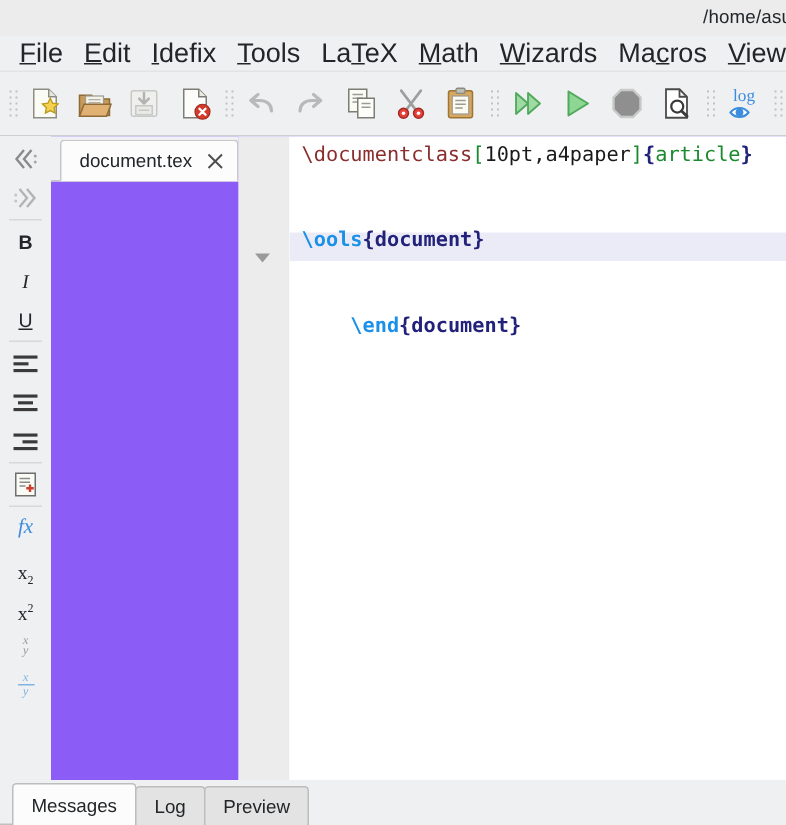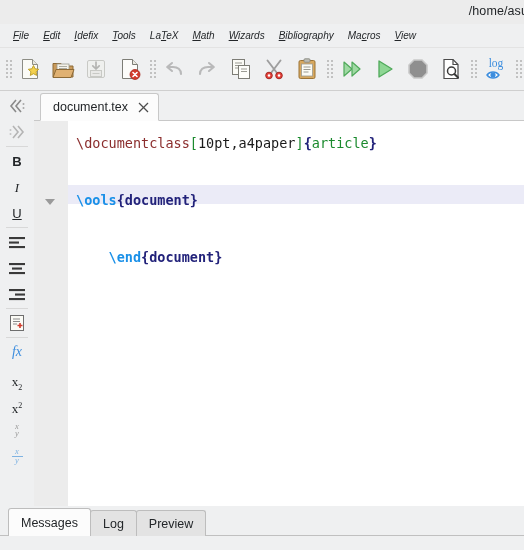--- a/index.html
+++ b/index.html
@@ -19,21 +19,21 @@
     font-size:12.5px;color:#232629;letter-spacing:.1px;
   }
 
   
   .menubar{
     height:23px;flex:0 0 23px;background:#eff0f1;
     display:flex;align-items:center;padding-left:6px;
     border-bottom:1px solid #e3e3e3;
   }
   .menu-item{
-    padding:2px 7px;font-size:10px;color:#232629;white-space:nowrap;cursor:default;font-style:italic;
+    padding:2px 7px;font-size:18px;color:#232629;white-space:nowrap;cursor:default;
   }
   .menu-item u{text-decoration:underline;text-underline-offset:1px;}
 
   
   .toolbar{
     height:42px;flex:0 0 42px;background:#eff0f1;
     display:flex;align-items:center;border-bottom:1px solid #cfcfcf;
     padding-left:2px;
   }
   .tb-grip{width:8px;height:22px;margin:0 2px;
@@ -55,63 +55,63 @@
   .sb-btn{width:30px;height:26px;display:flex;align-items:center;justify-content:center;
           cursor:default;flex:0 0 auto;}
   .sb-sep{width:22px;height:1px;background:#d8d8d8;margin:1px 0;flex:0 0 1px;}
   .sb-txt{font-size:13px;color:#232629;line-height:1;}
   .sb-txt.ital{font-style:italic;font-family:"Liberation Serif",serif;}
   .sb-txt.blue{color:#3c8dde;}
   .sb-sub{font-size:13px;color:#232629;font-family:"Liberation Serif",serif;margin-top:10px;}
   .sb-sub sub,.sb-sub sup{font-size:8px;}
 
   
-  .editor-col{flex:1 1 auto;display:flex;flex-direction:column;min-width:0;background:#8b5cf6;}
+  .editor-col{flex:1 1 auto;display:flex;flex-direction:row;min-width:0;background:#8b5cf6;}
 
   .tabstrip{height:30px;flex:0 0 30px;background:#eff0f1;display:flex;align-items:flex-end;
             padding-left:6px;position:relative;}
   .tabstrip:after{content:"";position:absolute;left:0;right:0;bottom:0;height:1px;background:#c8c8c8;}
   .doctab{
     height:26px;background:#fcfcfc;border:1px solid #c8c8c8;border-bottom:1px solid #fcfcfc;
     border-radius:3px 3px 0 0;display:flex;align-items:center;gap:8px;
     padding:0 8px 0 12px;position:relative;z-index:2;cursor:default;
   }
   .doctab .label{font-size:12.5px;color:#232629;white-space:nowrap;}
   .tab-close{width:14px;height:14px;display:flex;align-items:center;justify-content:center;cursor:default;}
 
   .editor{flex:1 1 auto;position:relative;background:#ffffff;display:flex;min-height:0;overflow:hidden;}
   .gutter{width:34px;flex:0 0 34px;background:#ececec;position:relative;}
   .fold-marker{position:absolute;left:11px;top:78px;width:0;height:0;
                border-left:5px solid transparent;border-right:5px solid transparent;
                border-top:6px solid #9a9a9a;cursor:default;}
   .code{
     flex:1 1 auto;position:relative;background:#ffffff;
     font-family:"DejaVu Sans Mono","Liberation Mono",monospace;
-    font-size:13.5px;line-height:19px;padding-top:13px;overflow:hidden;
+    font-size:13.5px;line-height:19px;padding-top:3px;overflow:hidden;
   }
   .hl-line{position:absolute;left:0;right:0;top:64px;height:19px;background:#ebebf7;}
   .cl{position:relative;padding-left:8px;white-space:pre;height:19px;}
   .cl.sp{height:19px;}
   .k-cmd{color:#8b2d2d;}
   .k-blue{color:#1a90e8;font-weight:bold;}
   .k-navy{color:#22227a;font-weight:bold;}
   .k-green{color:#1b8a2e;}
   .k-plain{color:#1a1a1a;}
 
   
   .statusbar{
     height:22px;flex:0 0 22px;background:#eff0f1;border-top:1px solid #d6d6d6;
     display:flex;align-items:center;padding-left:34px;font-size:12px;color:#232629;
   }
   .st-line{margin-left:6px;}
   .st-col{margin-left:22px;}
   .st-mode{margin-left:56px;}
 
   
-  .bottom{flex:0 0 auto;background:#eff0f1;display:flex;flex-direction:column;}
+  .bottom{flex:0 0 auto;background:#eff0f1;display:flex;flex-direction:row;}
   .btabs{height:30px;flex:0 0 30px;display:flex;align-items:flex-end;padding-left:8px;position:relative;}
   .btabs:after{content:"";position:absolute;left:0;right:0;bottom:0;height:1px;background:#c0c0c0;}
   .btab{
     height:25px;display:flex;align-items:center;padding:0 12px;
     background:#e3e3e3;border:1px solid #bdbdbd;border-bottom:none;
     border-radius:3px 3px 0 0;font-size:12.5px;color:#232629;
     margin-right:-1px;position:relative;z-index:1;cursor:default;
   }
   .btab.active{background:#fcfcfc;border-color:#bdbdbd;z-index:3;height:27px;color:#232629;}
   .msgarea{flex:1 1 auto;background:#ffffff;padding:6px 6px 0 6px;min-height:36px;}
@@ -128,21 +128,20 @@
   </div>
 
   <div class="menubar" id="menubar">
       <div class="menu-item"><u>F</u>ile</div>
       <div class="menu-item"><u>E</u>dit</div>
       <div class="menu-item"><u>I</u>defix</div>
       <div class="menu-item"><u>T</u>ools</div>
       <div class="menu-item">La<u>T</u>eX</div>
       <div class="menu-item"><u>M</u>ath</div>
       <div class="menu-item"><u>W</u>izards</div>
-      <div class="menu-item"><u>B</u>ibliography</div>
       <div class="menu-item">Ma<u>c</u>ros</div>
       <div class="menu-item"><u>V</u>iew</div>
     </div>
 
   <div class="toolbar" id="toolbar">
       <div class="tb-grip"></div>
       <div class="tb-btn">
         <span>
           <svg width="24" height="24" viewBox="0 0 24 24">
     <path d="M4.5 2.5h10l5 5v14h-15z" fill="#fbfbf6" stroke="#8d8d85" stroke-width="1"></path>

